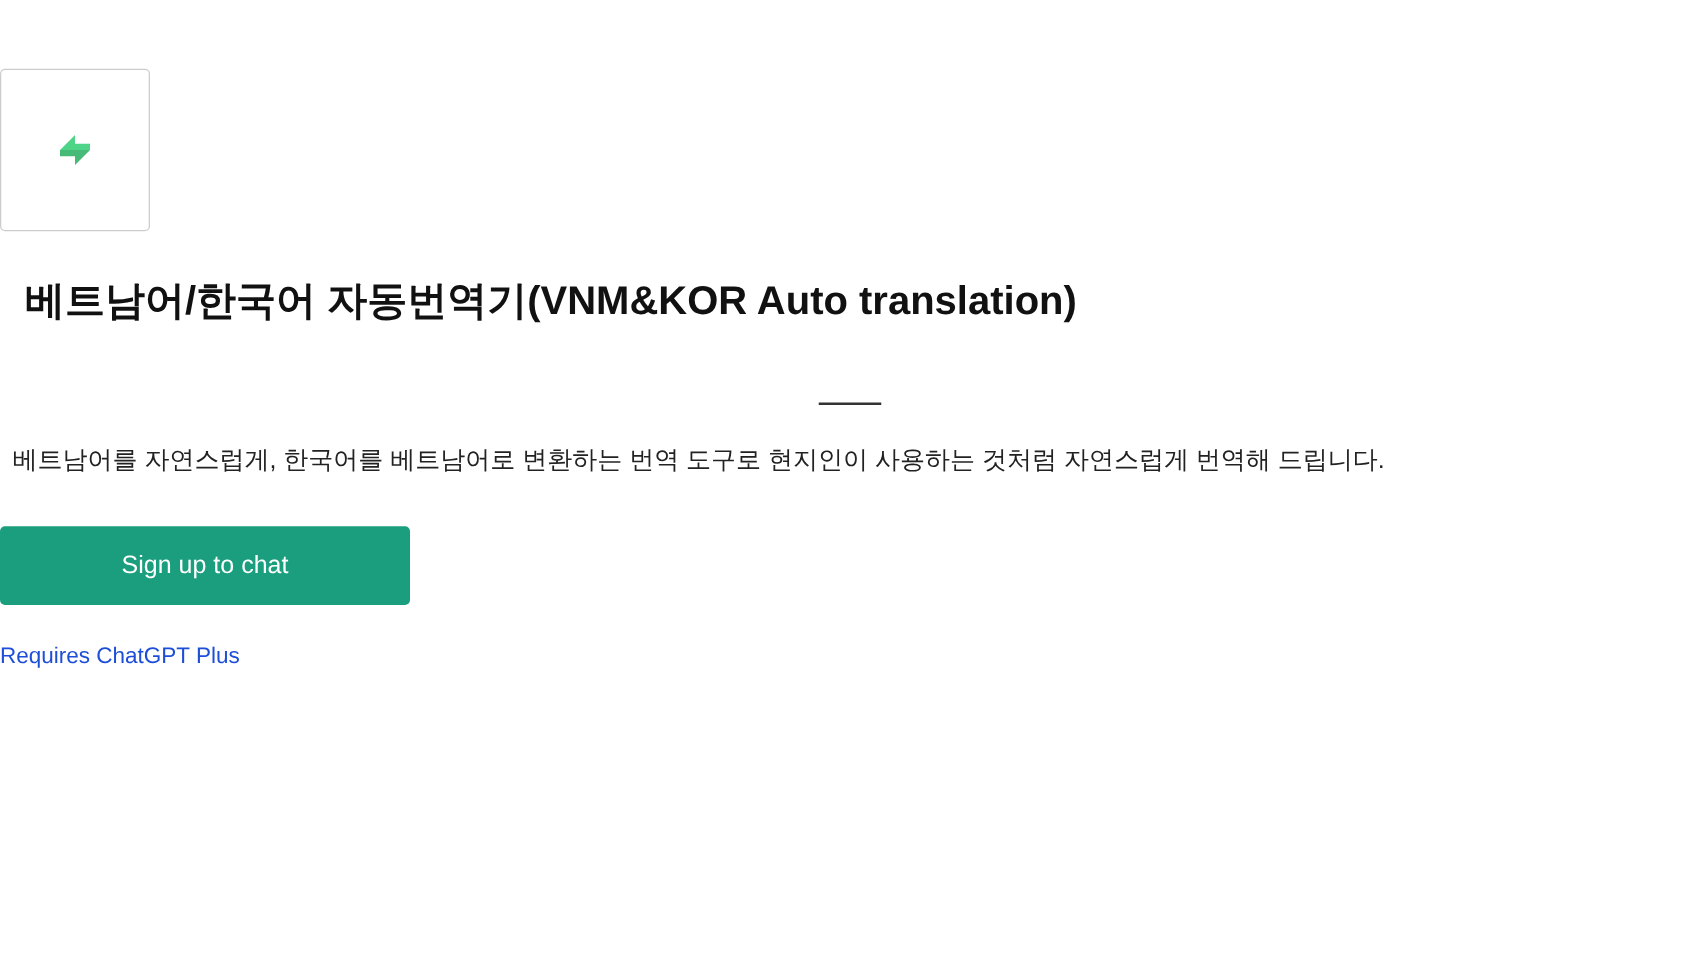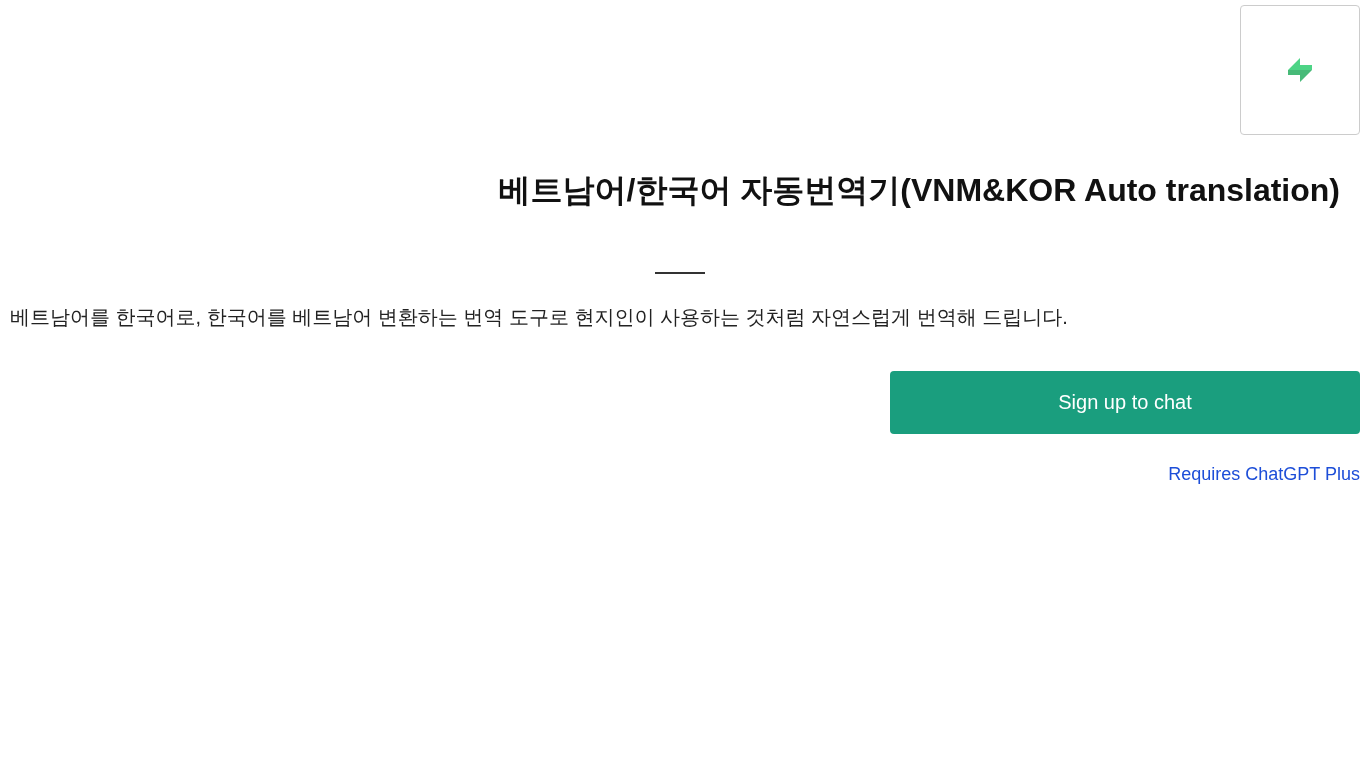--- a/index.html
+++ b/index.html
@@ -16,21 +16,22 @@
       overflow-x: hidden;
       display: flex;
       flex-direction: column;
       align-items: center;
     }
 
     .page-container {
       width: 100%;
       display: flex;
       flex-direction: column;
-      align-items: flex-end;
+      align-items: flex-start;
+      padding-top: 50px;
     }
 
     .logo-area {
       width: 120px;
       height: 140px;
       display: flex;
       align-items: center;
       justify-content: center;
       position: relative;
       margin-bottom: 30px;
@@ -86,21 +87,21 @@
       color: #222222;
       white-space: nowrap;
     }
 
     .signup-button {
       background-color: #1a9e7e;
       color: #ffffff;
       border: none;
       border-radius: 4px;
       padding: 20px 0;
-      width: 470px;
+      width: 328px;
       font-size: 20px;
       font-weight: 400;
       cursor: pointer;
       text-align: center;
       display: block;
       margin-bottom: 30px;
     }
 
     .requires-text {
       font-size: 18px;
@@ -123,20 +124,20 @@
     </div>
   </div>
 
   <div class="title-section">
     <h1 class="main-title">베트남어/한국어 자동번역기(VNM&amp;KOR Auto translation)</h1>
   </div>
 
   <div class="divider"></div>
 
   <div class="description-section">
-    <span class="description-text">베트남어를 한국어로, 한국어를 베트남어 변환하는 번역 도구로 현지인이 사용하는 것처럼 자연스럽게 번역해 드립니다.</span>
+    <span class="description-text">베트남어를 자연스럽게, 한국어를 베트남어로 변환하는 번역 도구로 현지인이 사용하는 것처럼 자연스럽게 번역해 드립니다.</span>
   </div>
 
   <button class="signup-button">Sign up to chat</button>
 
   <p class="requires-text">Requires ChatGPT Plus</p>
 
 </div>
 
 </body></html>

